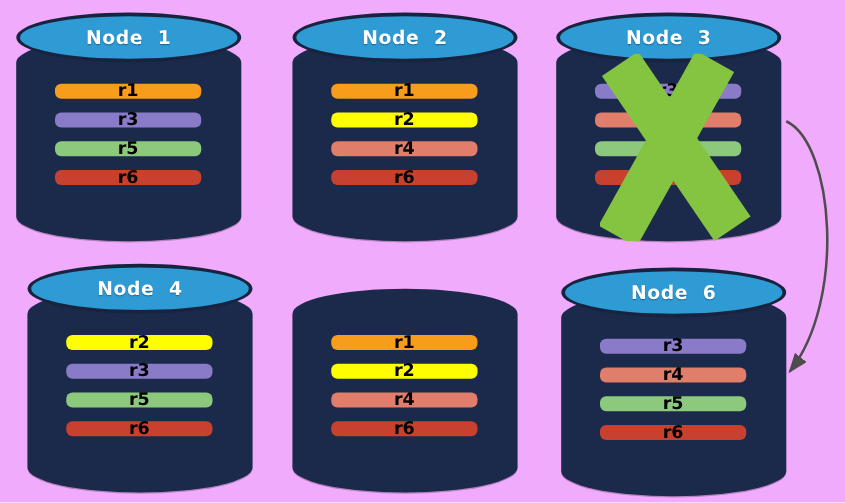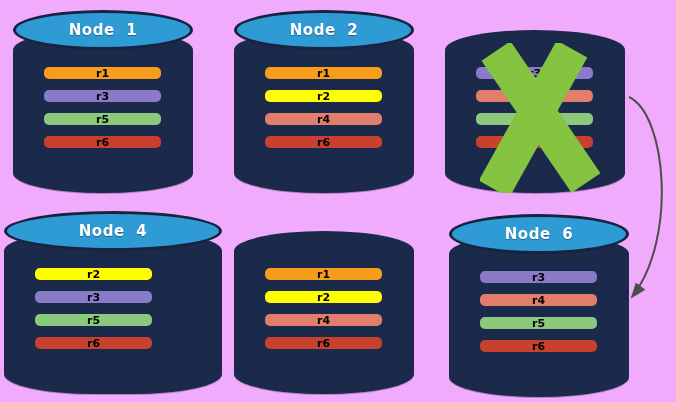--- a/index.html
+++ b/index.html
@@ -14,21 +14,21 @@
   }
 
   .node {
     position: absolute;
     width: 180px;
     height: 183px;
   }
   .n1 { left: 13px;  top: 10px; }
   .n2 { left: 234px; top: 10px; }
   .n3 { left: 445px; top: 10px; }
-  .n4 { left: 4px;  top: 211px; padding-left: 38px; }
+  .n4 { left: 22px;  top: 211px; }
   .n5 { left: 234px; top: 211px; }
   .n6 { left: 449px; top: 214px; }
 
   .cyl-body {
     position: absolute;
     top: 20px; left: 0; right: 0; bottom: 0;
     border-radius: 90px / 20px;
     box-shadow: 0 1px 0 rgba(0,0,0,0.25);
   }
   .cyl-top {
@@ -61,21 +61,21 @@
     height: 12px;
     border-radius: 5px;
     margin-bottom: 11px;
     display: flex;
     align-items: center;
     justify-content: center;
   }
   .bar-label {
     color: #000000;
     font-weight: bold;
-    font-size: 11px;
+    font-size: 14px;
     line-height: 1;
   }
 
   .x-marker {
     position: absolute;
     left: 35px;
     top: 33px;
     width: 135px;
     height: 150px;
     z-index: 5;
@@ -133,20 +133,23 @@
           <span class="bar-label">r4</span>
         </div>
       <div class="bar" style="background: rgb(200, 64, 46);">
           <span class="bar-label">r6</span>
         </div>
     </div>
   </div>
 
   <div class="node n3">
     <div class="cyl-body" style="background: rgb(27, 42, 75);"></div>
+    <div class="cyl-top" style="background: rgb(46, 155, 213);">
+      <span class="node-title">Node 3</span>
+    </div>
     <div class="bars">
       <div class="bar" style="background: rgb(138, 123, 200);">
           <span class="bar-label">r3</span>
         </div>
       <div class="bar" style="background: rgb(224, 125, 107);">
           <span class="bar-label"></span>
         </div>
       <div class="bar" style="background: rgb(141, 201, 125);">
           <span class="bar-label"></span>
         </div>

